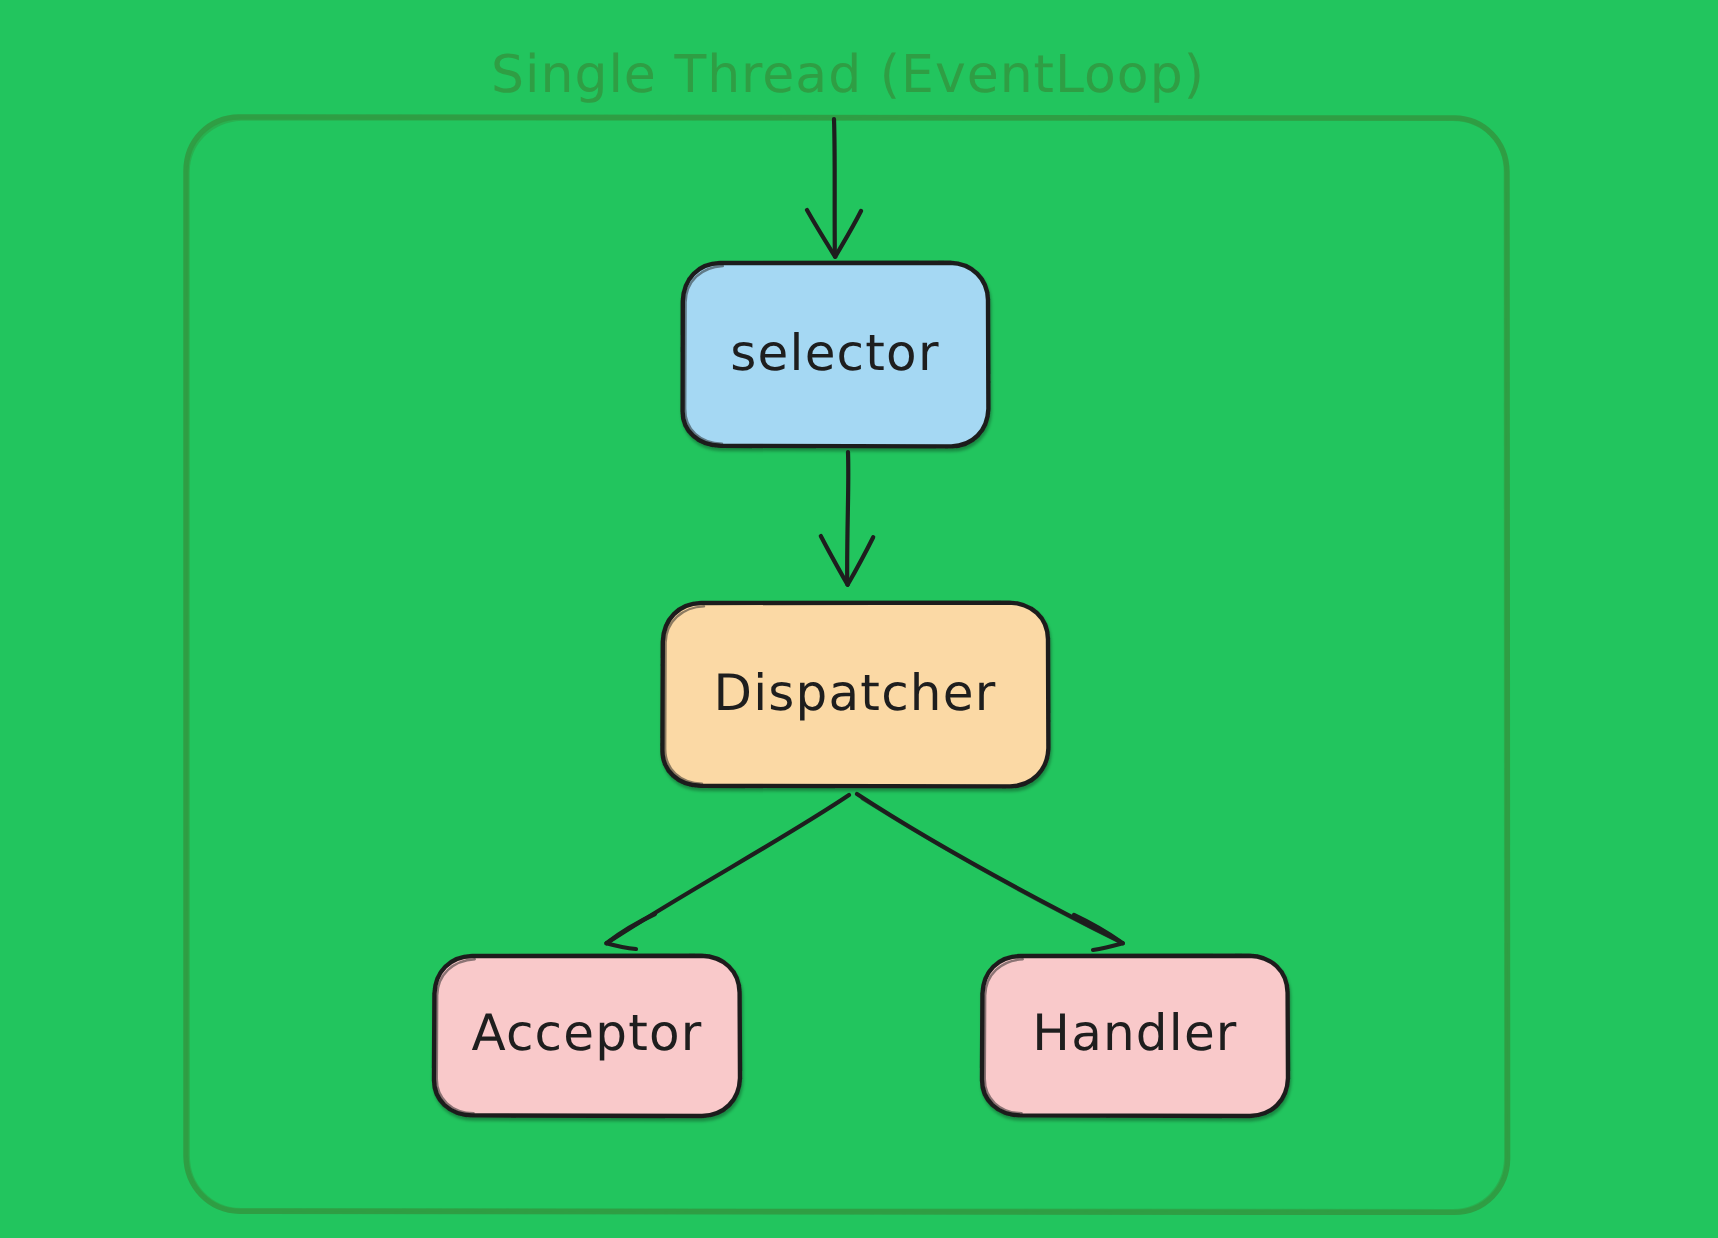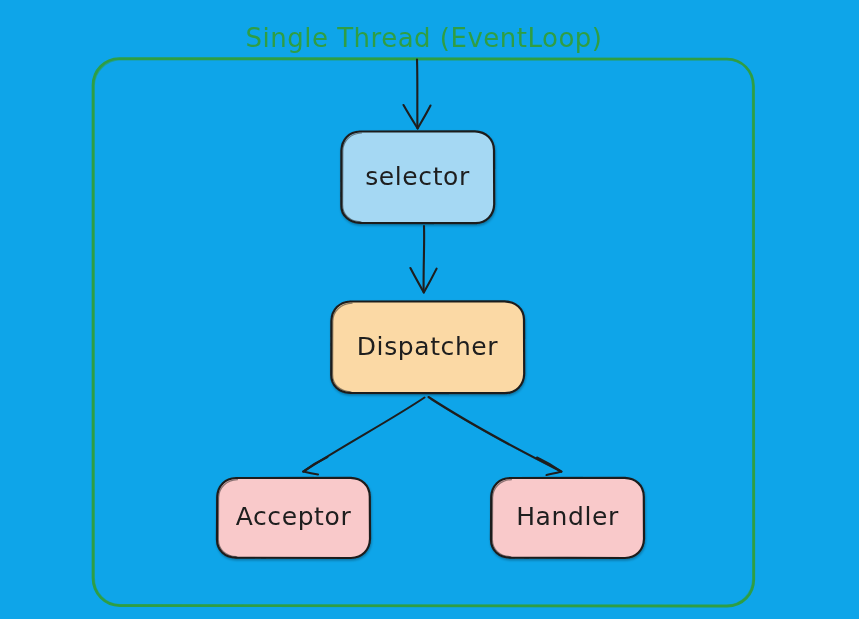--- a/index.html
+++ b/index.html
@@ -10,21 +10,21 @@
   body {
     width: 859px;
     height: 619px;
     overflow: hidden;
     font-family: "DejaVu Sans", sans-serif;
   }
   #canvas {
     position: relative;
     width: 859px;
     height: 619px;
-    background: #0ea5e9;
+    background: #22c55e;
   }
   #diagram-svg {
     position: absolute;
     top: 0;
     left: 0;
     width: 859px;
     height: 619px;
   }
   .node-label {
     font-family: "DejaVu Sans", sans-serif;

